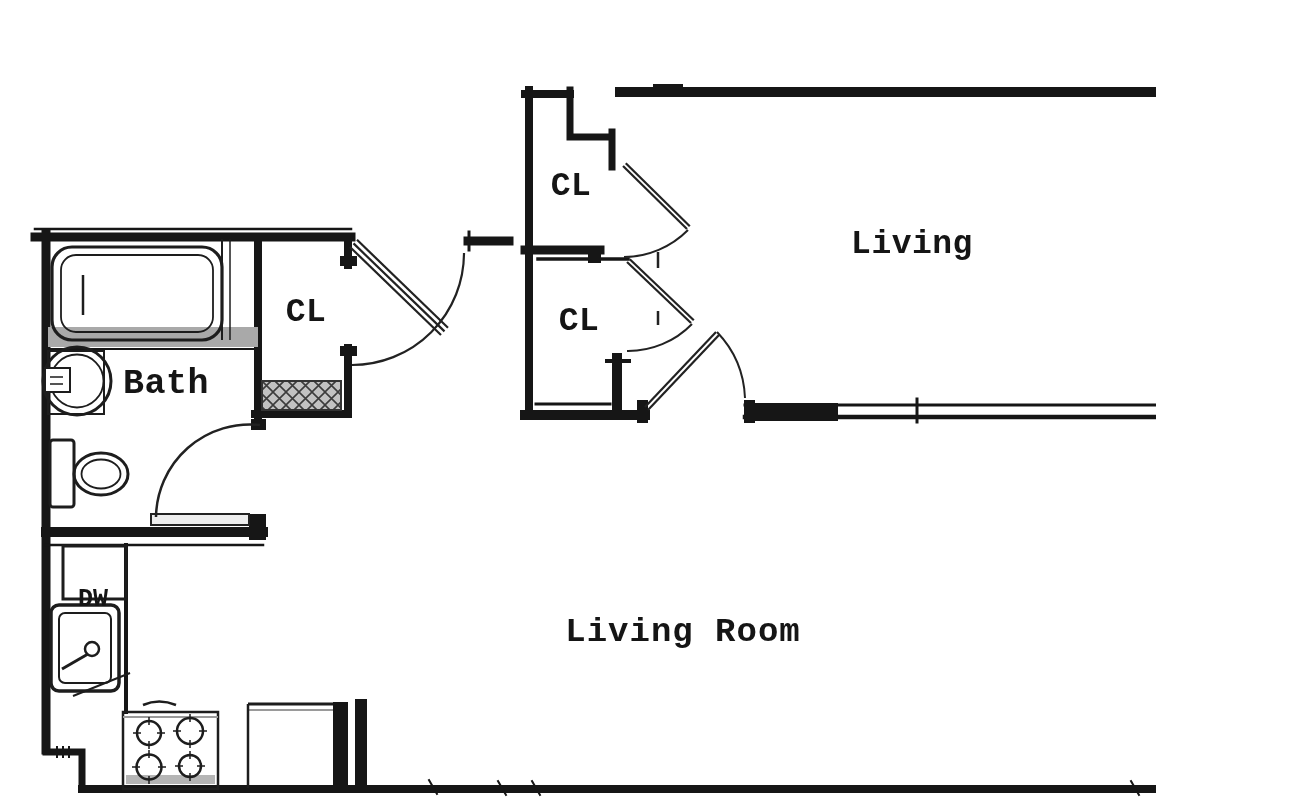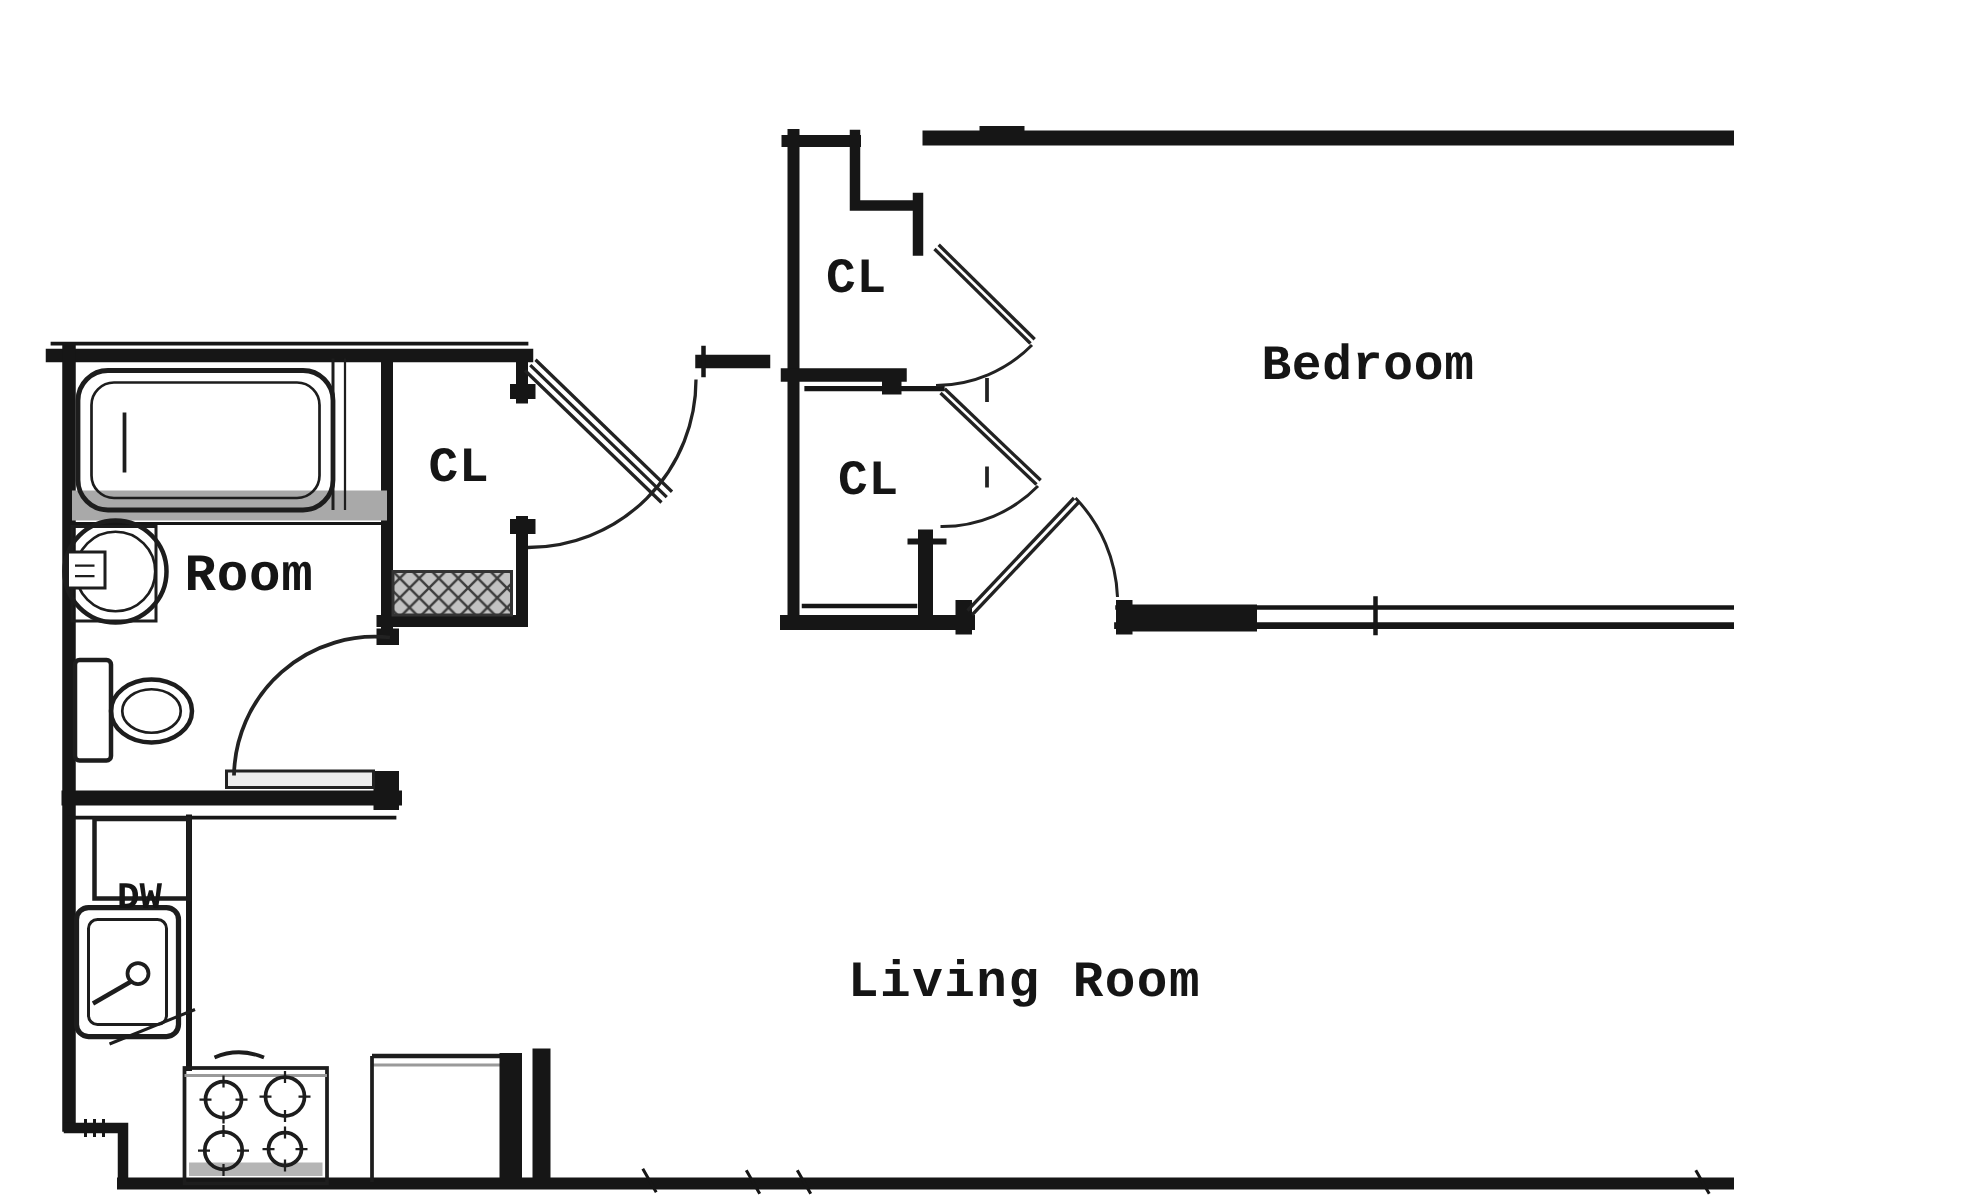--- a/index.html
+++ b/index.html
@@ -241,20 +241,20 @@
       <path d="M1296,555 V616 M1296,630 V692" stroke="#161616" stroke-width="8"></path>
       <circle cx="1296" cy="623" r="2.5" fill="#161616"></circle>
       <path d="M1263,689 H1311" stroke="#161616" stroke-width="5"></path>
       <rect x="1223" y="578" width="77" height="86" fill="#ffffff" stroke="#1d1d1d" stroke-width="3"></rect>
       <path d="M1256,604 V640" stroke="#1d1d1d" stroke-width="3.5"></path>
     </g>
   </g>
 </svg>
 
 <div class="room-label" style="left:571px;top:158px;font-size:33px">CL</div>
-<div class="room-label" style="left:912px;top:216px;font-size:33px">Bedroom</div>
+<div class="room-label" style="left:912px;top:216px;font-size:33px">Living</div>
 <div class="room-label" style="left:306px;top:284px;font-size:33px">CL</div>
 <div class="room-label" style="left:579px;top:293px;font-size:33px">CL</div>
-<div class="room-label" style="left:166px;top:356px;font-size:35px">Room</div>
+<div class="room-label" style="left:166px;top:356px;font-size:35px">Bath</div>
 <div class="room-label" style="left:93px;top:571px;font-size:25px;letter-spacing:0">DW</div>
-<div class="room-label" style="left:683px;top:628px;font-size:34px;letter-spacing:1px">Living Room</div>
+<div class="room-label" style="left:683px;top:604px;font-size:34px;letter-spacing:1px">Living Room</div>
 
 </div>
 
 </body></html>

